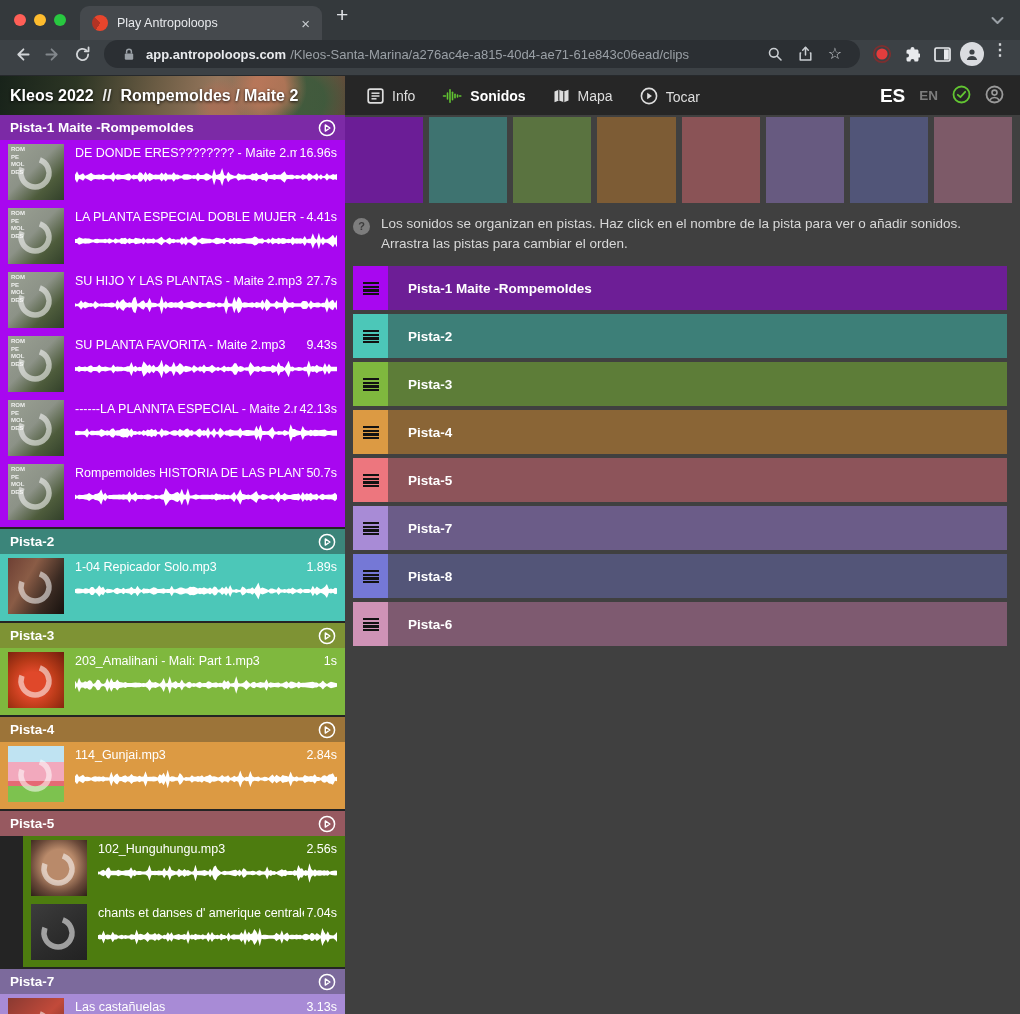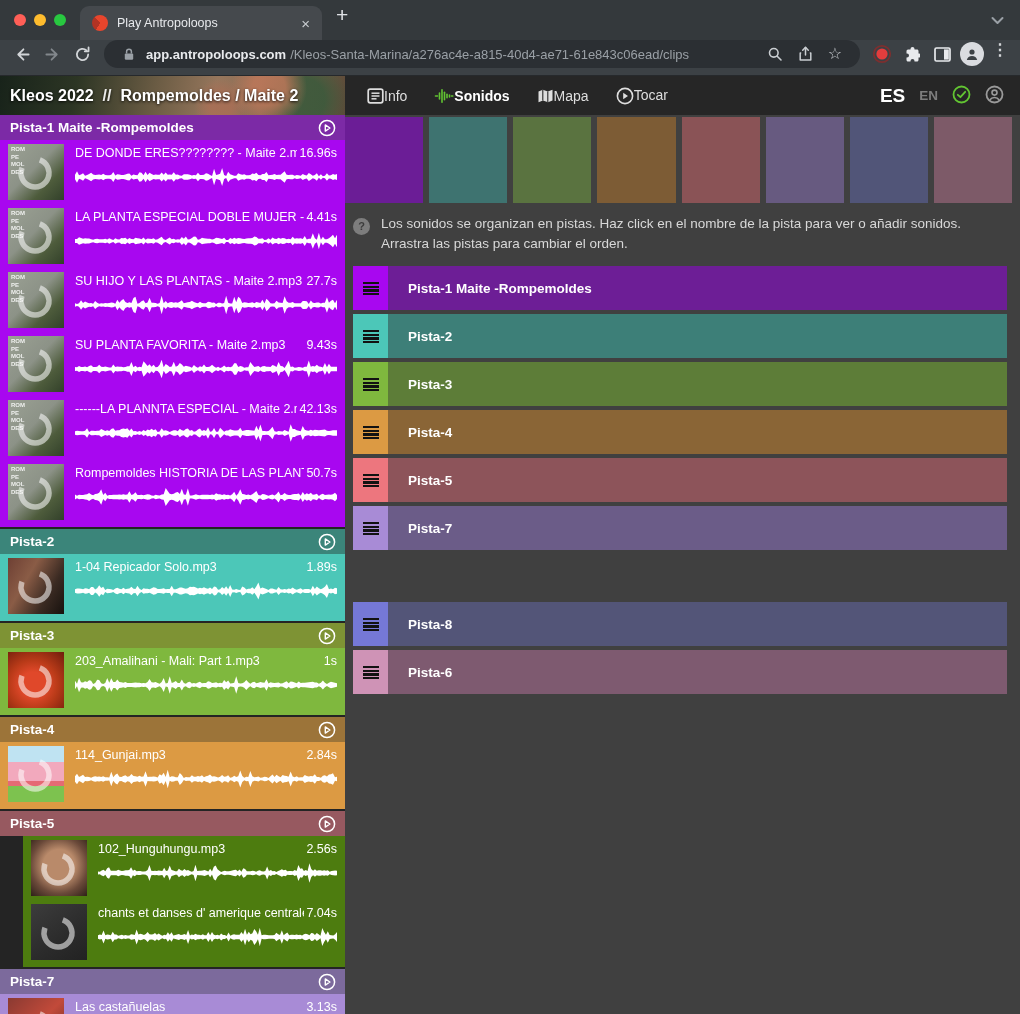--- a/index.html
+++ b/index.html
@@ -34,21 +34,21 @@
   .appheader{flex:0 0 39px;display:flex;background:#262626;color:#e4e4e4;}
   .crumb{flex:0 0 345px;display:flex;align-items:center;gap:9px;padding:0 8px 0 10px;color:#fff;
     font-size:16px;font-weight:600;text-shadow:0 1px 3px rgba(0,0,0,.85);white-space:nowrap;overflow:hidden;
     background:
       radial-gradient(circle at 78% 30%,rgba(190,120,90,.85) 0 6%,transparent 14%),
       radial-gradient(circle at 64% 75%,rgba(170,110,85,.8) 0 5%,transparent 12%),
       radial-gradient(circle at 88% 60%,rgba(60,90,60,.9) 0 7%,transparent 15%),
       linear-gradient(100deg,#18231a 0%,#2c3524 22%,#6b5c44 45%,#96765c 62%,#8a6a52 78%,#5c4a38 100%);}
   .crumb .sep{opacity:.9;font-weight:700;}
   .appnav{flex:1;display:flex;align-items:center;gap:27px;padding:0 16px 0 22px;font-size:14px;}
-  .navitem{display:flex;align-items:flex-start;color:#dedede;}
+  .navitem{display:flex;align-items:flex-end;gap:8px;color:#dedede;}
   .navitem.active{color:#ffffff;font-weight:700;}
   .navright{margin-left:auto;display:flex;align-items:center;gap:14px;}
   .lang-on{color:#fff;font-weight:700;font-size:19px;}
   .lang-off{color:#7d7d7d;font-weight:700;font-size:13.5px;}
 
   
   .content{flex:1;display:flex;min-height:0;}
 
   
   .sidebar{flex:0 0 345px;background:#242424;display:flex;flex-direction:column;gap:2px;overflow:hidden;}
@@ -576,21 +576,21 @@
               <div class="hbars"></div>
             </div>
             <div class="trow-label">Pista-5</div>
           </div>
           <div class="trow" style="background: rgb(107, 92, 136);">
             <div class="handle" style="background: rgb(168, 139, 214);">
               <div class="hbars"></div>
             </div>
             <div class="trow-label">Pista-7</div>
           </div>
-          <div class="trow" style="background: rgb(83, 85, 120); margin-top: 48px;">
+          <div class="trow" style="background: rgb(83, 85, 120);">
             <div class="handle" style="background: rgb(117, 120, 214);">
               <div class="hbars"></div>
             </div>
             <div class="trow-label">Pista-8</div>
           </div>
           <div class="trow" style="background: rgb(126, 90, 112);">
             <div class="handle" style="background: rgb(207, 147, 182);">
               <div class="hbars"></div>
             </div>
             <div class="trow-label">Pista-6</div>

